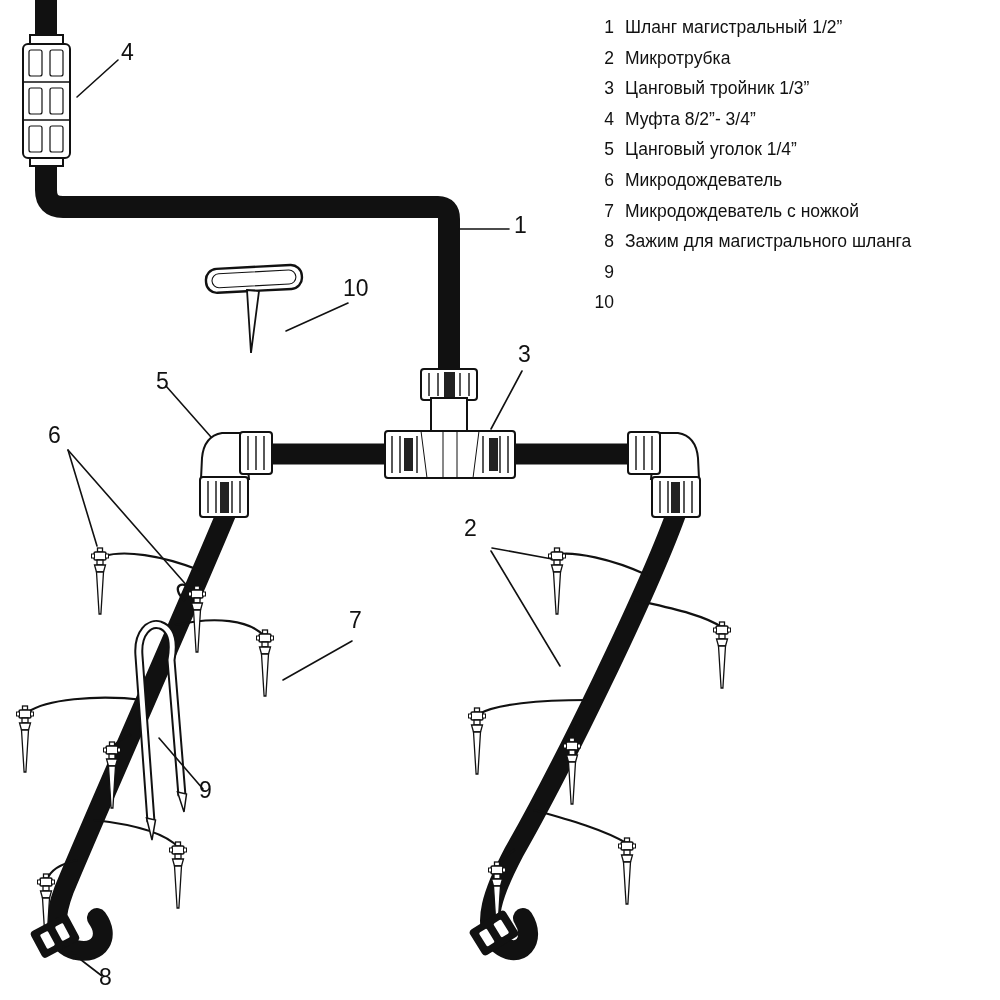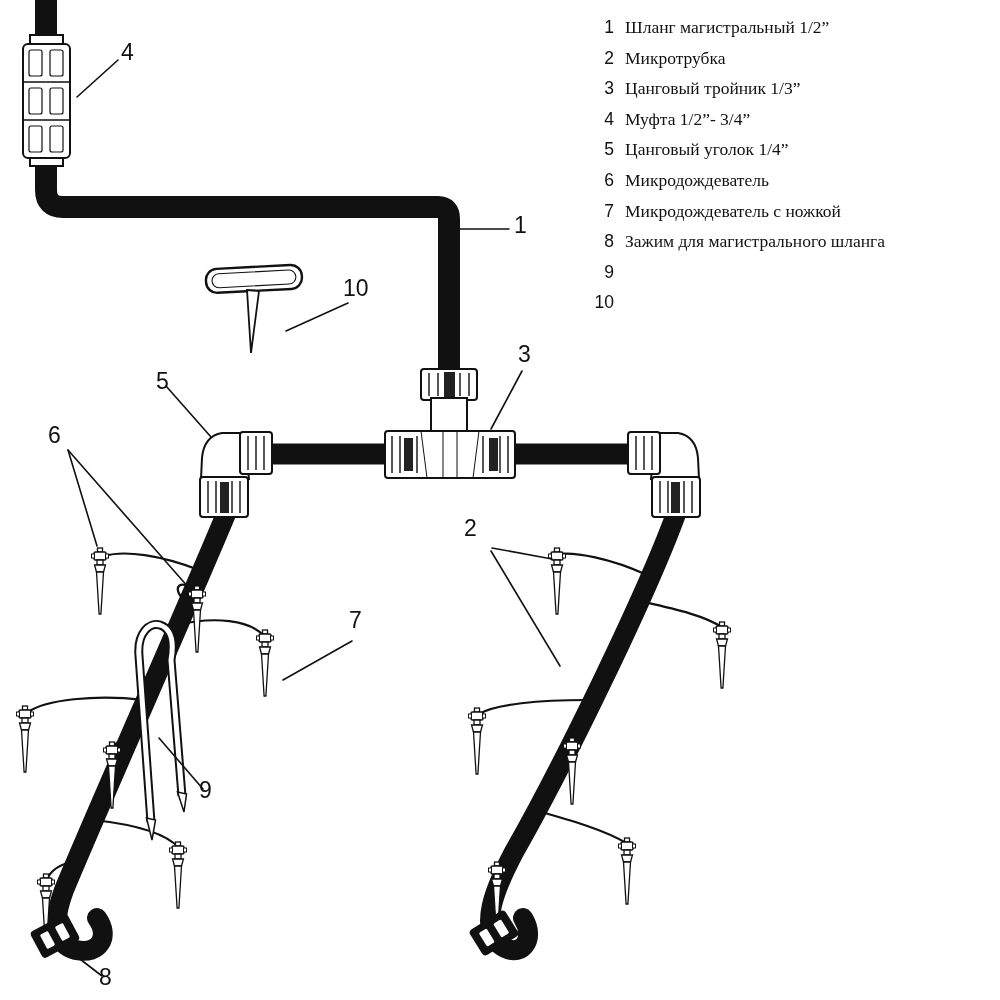--- a/index.html
+++ b/index.html
@@ -7,21 +7,21 @@
   body{
     width:1000px;height:1000px;background:#ffffff;
     font-family:"Liberation Sans", sans-serif;color:#111;
     overflow:hidden;
   }
   .stage{position:relative;width:1000px;height:1000px;background:#fff;}
   svg.diagram{position:absolute;left:0;top:0;}
   .legend{position:absolute;left:586px;top:12px;width:405px;}
   .legend-row{display:flex;align-items:baseline;line-height:30.6px;font-size:17.5px;}
   .legend-num{width:28px;text-align:right;padding-right:11px;flex:none;}
-  .legend-label{white-space:nowrap;font-family:Liberation Serif, serif;}
+  .legend-label{white-space:nowrap;}
   .callout{position:absolute;font-size:23px;color:#111;line-height:1;}
 </style>
 </head>
 <body>
 
 <div class="stage">
 
   <svg class="diagram" width="1000" height="1000" viewBox="0 0 1000 1000">
 
     <defs>
@@ -182,21 +182,21 @@
     <div class="legend-row">
       <span class="legend-num">2</span>
       <span class="legend-label">Микротрубка</span>
     </div>
     <div class="legend-row">
       <span class="legend-num">3</span>
       <span class="legend-label">Цанговый тройник 1/3”</span>
     </div>
     <div class="legend-row">
       <span class="legend-num">4</span>
-      <span class="legend-label">Муфта 1/2”- 3/4”</span>
+      <span class="legend-label">Муфта 8/2”- 3/4”</span>
     </div>
     <div class="legend-row">
       <span class="legend-num">5</span>
       <span class="legend-label">Цанговый уголок 1/4”</span>
     </div>
     <div class="legend-row">
       <span class="legend-num">6</span>
       <span class="legend-label">Микродождеватель</span>
     </div>
     <div class="legend-row">

